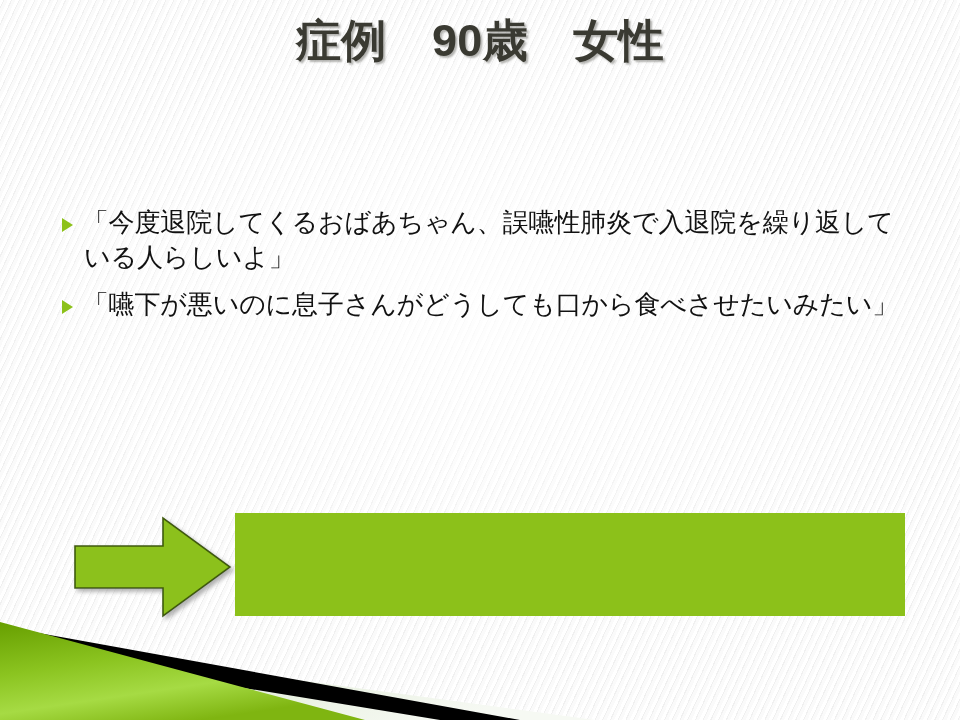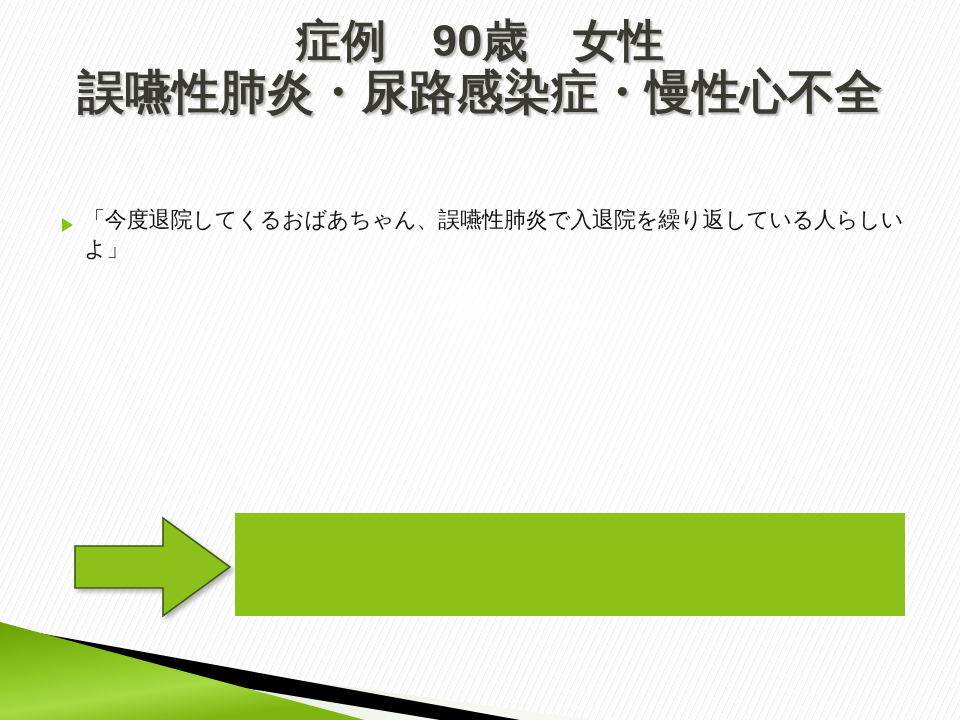--- a/index.html
+++ b/index.html
@@ -87,21 +87,21 @@
   .bullet-marker .tri {
     display: block;
     width: 0;
     height: 0;
     border-top: 7px solid transparent;
     border-bottom: 7px solid transparent;
     border-left: 11px solid #8CC11A;
   }
   .bullet-text {
     flex: 1 1 auto;
-    font-size: 22px;
+    font-size: 26px;
     line-height: 1.33;
     color: #111111;
     letter-spacing: -0.005em;
     text-indent: -0.05em;
   }
 
   
   #green-arrow {
     position: absolute;
     left: 75px;
@@ -143,33 +143,38 @@
 </head>
 <body>
 
 <div id="slide">
 
   <div id="slide-bg"></div>
   <div id="slide-bg-shade"></div>
 
   <div id="title-block">
     <div class="title-line-1">症例　90歳　女性</div>
-    <div class="title-line-2">誤嚥性肺炎・尿路感染症・慢性心不全</div>
   </div>
 
   <div id="bullet-list">
 
     <div class="bullet-row">
       <span class="bullet-marker">
         <span class="tri"></span>
       </span>
       <span class="bullet-text">「今度退院してくるおばあちゃん、誤嚥性肺炎で入退院を繰り返している人らしいよ」</span>
     </div>
 
 
+    <div class="bullet-row">
+      <span class="bullet-marker">
+        <span class="tri"></span>
+      </span>
+      <span class="bullet-text">「嚥下が悪いのに息子さんがどうしても口から食べさせたいみたい」</span>
+    </div>
 
   </div>
 
   <div id="green-arrow">
     <svg width="155" height="98" viewBox="0 0 155 98">
       <defs>
         <filter id="arrowShadow" x="-20%" y="-20%" width="160%" height="160%">
           <feDropShadow dx="3" dy="3" stdDeviation="2.2" flood-color="#9a9a9a" flood-opacity="0.75"></feDropShadow>
         </filter>
       </defs>

